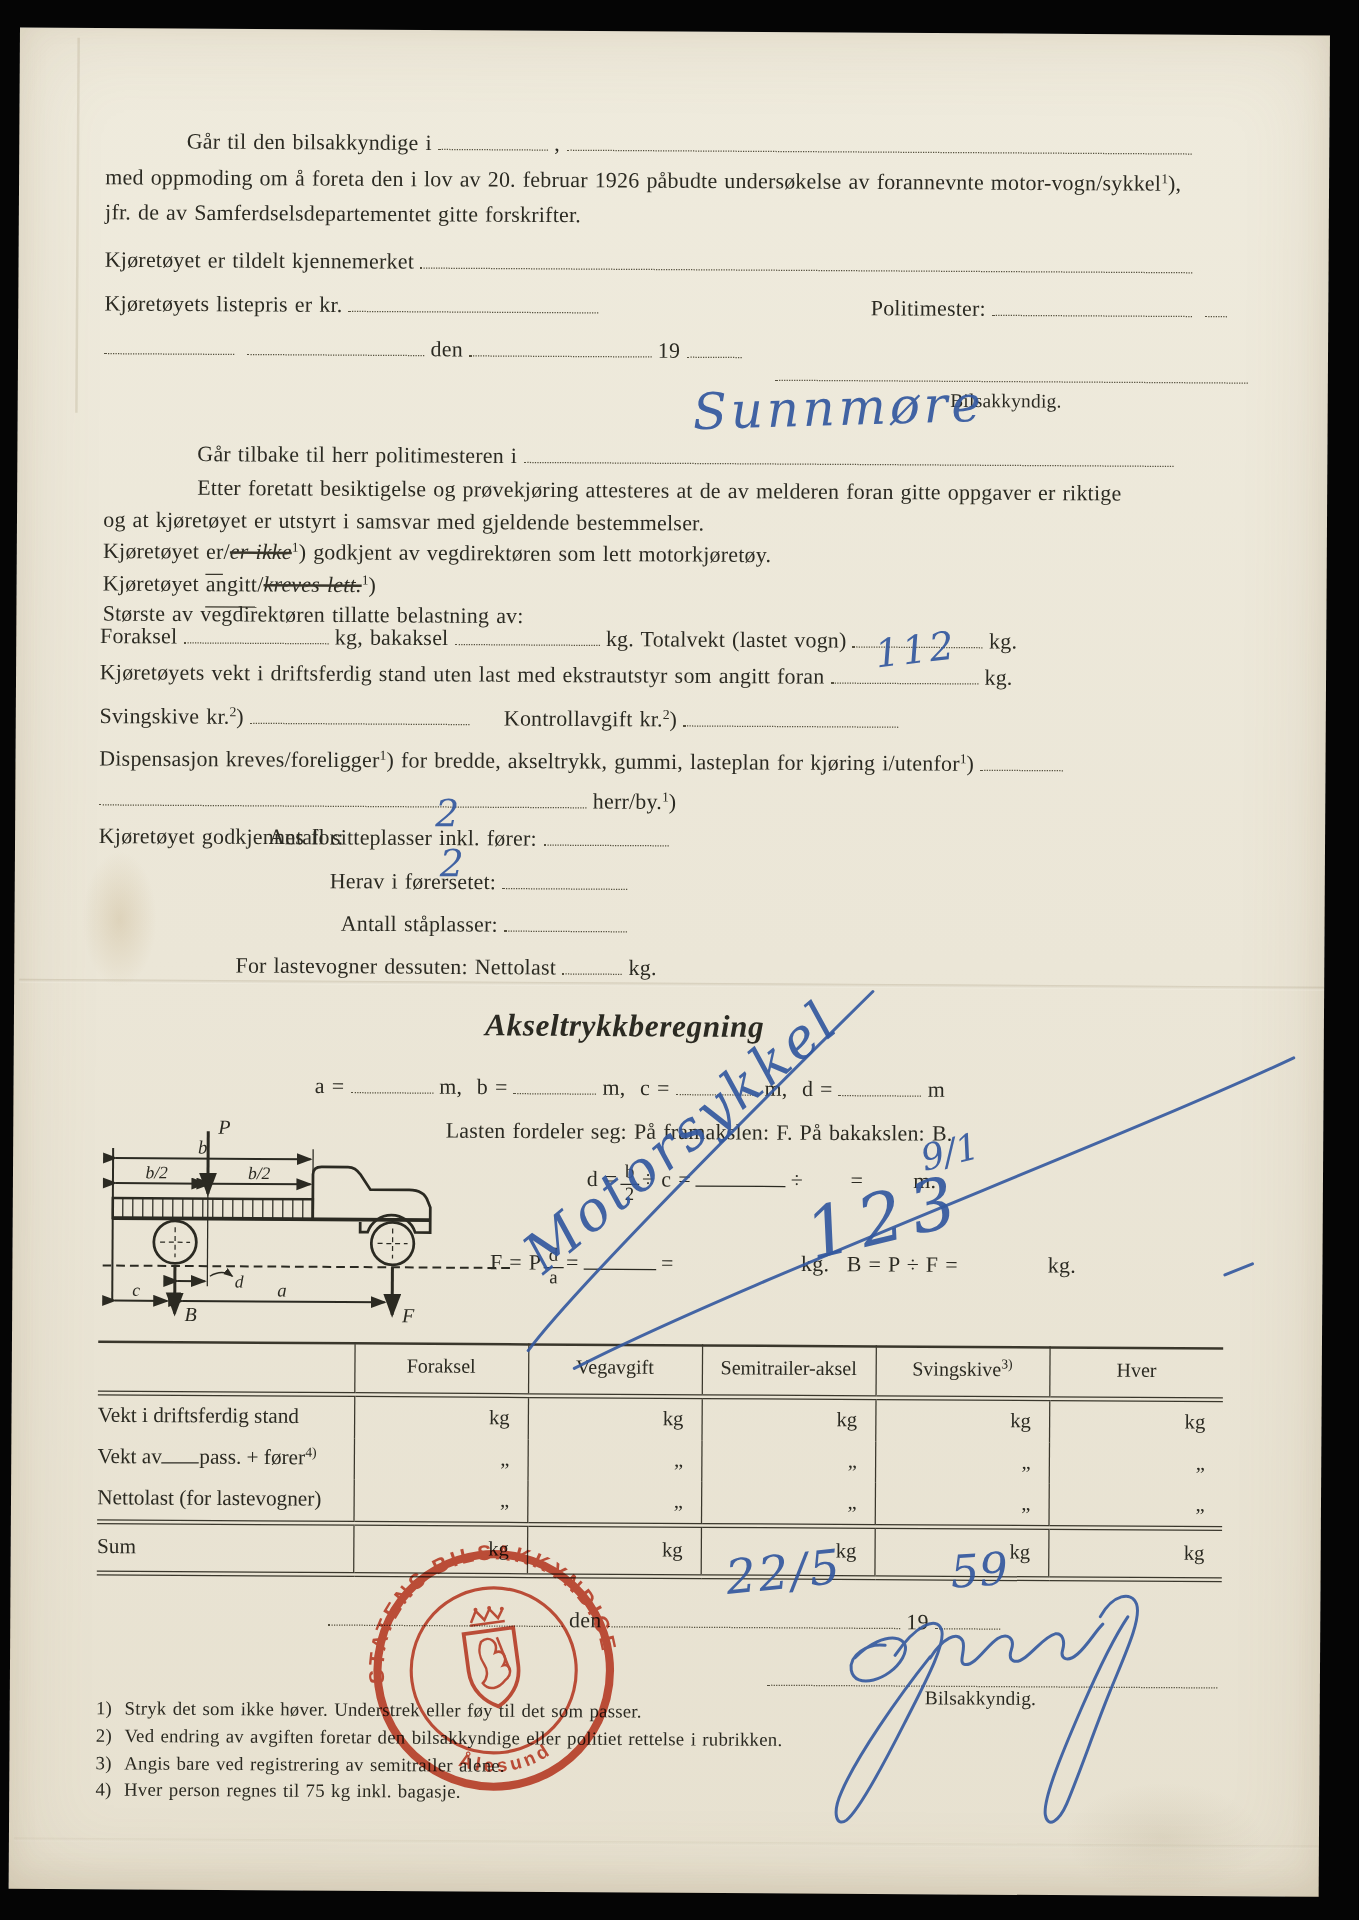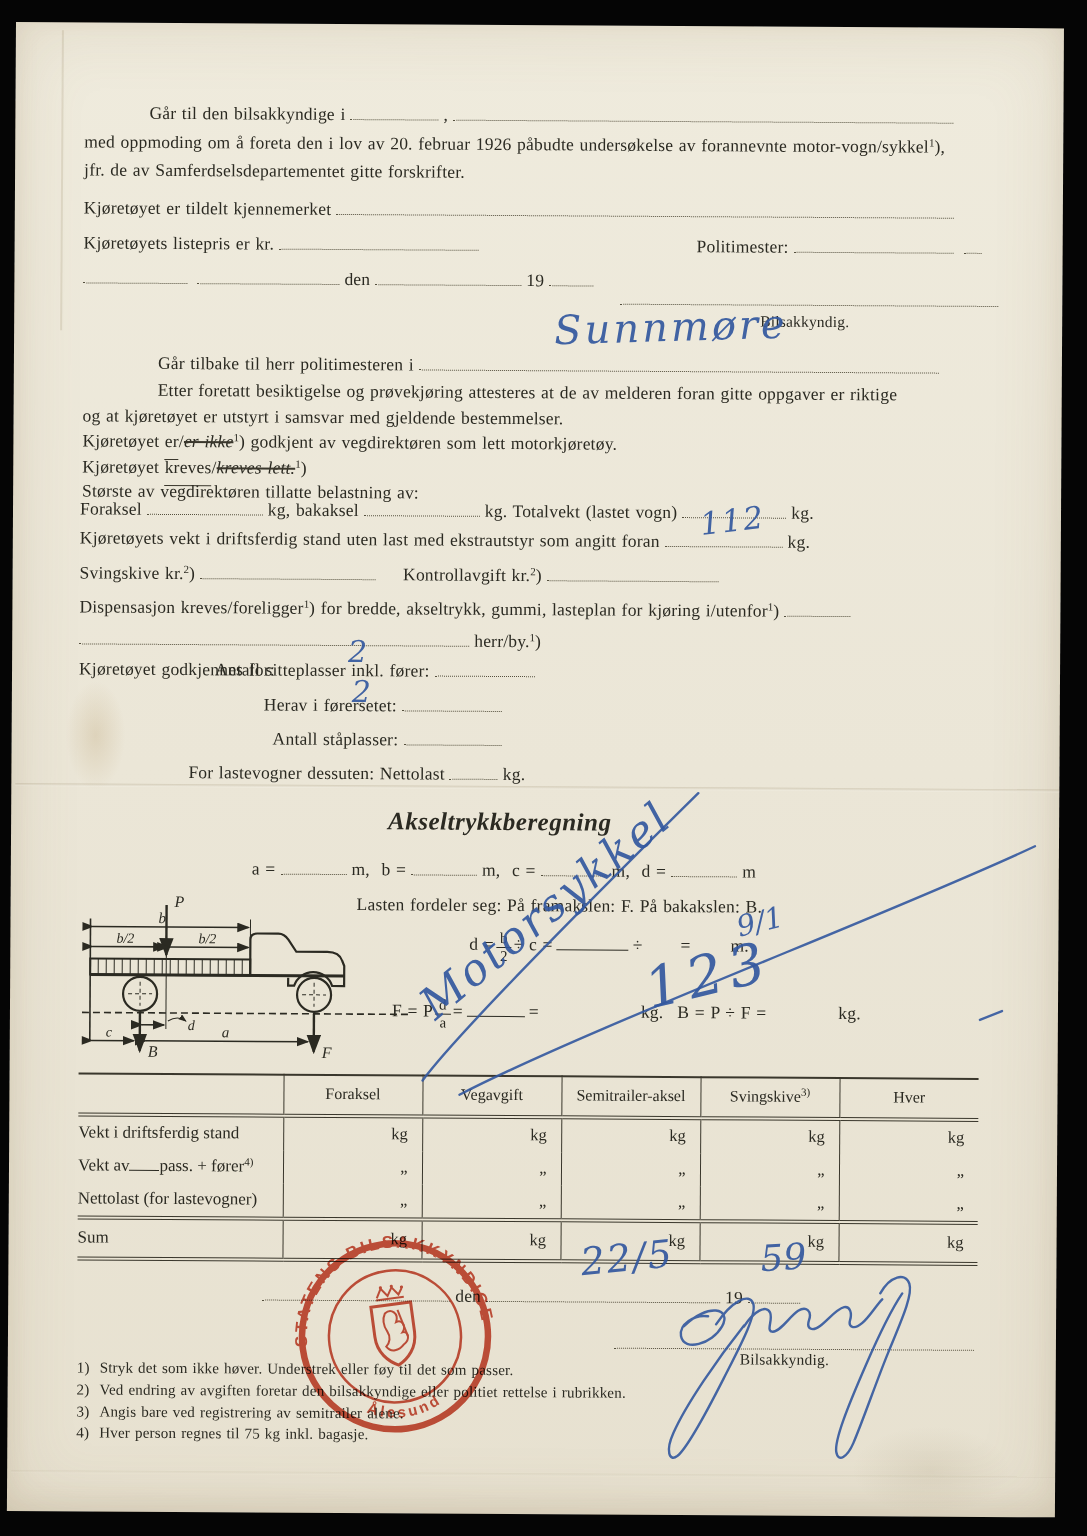--- a/index.html
+++ b/index.html
@@ -85,21 +85,21 @@
       <div class="t" style="left:160px;top:378px">
         <span>Etter foretatt besiktigelse og prøvekjøring attesteres at de av melderen foran gitte oppgaver er riktige</span>
       </div>
       <div class="t" style="left:85px;top:404px">
         <span>og at kjøretøyet er utstyrt i samsvar med gjeldende bestemmelser.</span>
       </div>
       <div class="t" style="left:85px;top:429px">
         <span>Kjøretøyet </span><span class="u">er</span><span>/</span><span class="strike">er ikke</span><sup class="fn">1</sup><span>) godkjent av vegdirektøren som lett motorkjøretøy.</span>
       </div>
       <div class="t" style="left:85px;top:455px">
-        <span>Kjøretøyet </span><span class="u">kreves</span><span>/</span><span class="strike">kreves lett.</span><sup class="fn">1</sup><span>)</span>
+        <span>Kjøretøyet </span><span class="u">angitt</span><span>/</span><span class="strike">kreves lett.</span><sup class="fn">1</sup><span>)</span>
       </div>
       <div class="t" style="left:85px;top:479px">
         <span>Største av vegdirektøren tillatte belastning av:</span>
       </div>
       <div class="t" style="left:83px;top:497px">
         <span>Foraksel</span><span class="d" style="width:116px"></span><span>kg, bakaksel</span><span class="d" style="width:116px"></span><span>kg. Totalvekt (lastet vogn)</span><span class="d" style="width:104px"></span><span>kg.</span>
       </div>
       <div class="t" style="left:83px;top:526px">
         <span>Kjøretøyets vekt i driftsferdig stand uten last med ekstrautstyr som angitt foran</span><span class="d" style="width:118px"></span><span>kg.</span>
       </div>

